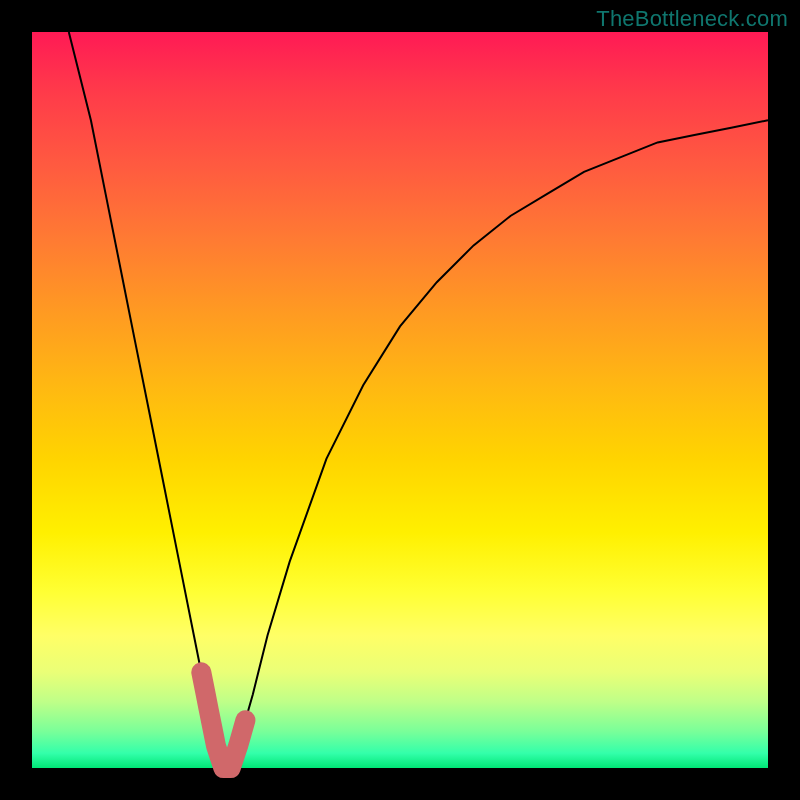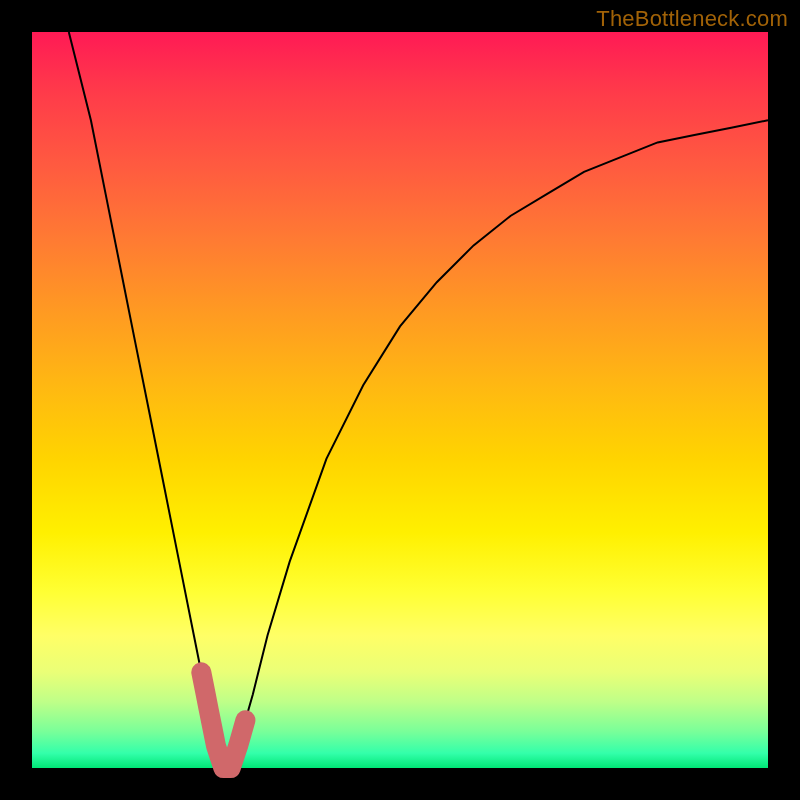--- a/index.html
+++ b/index.html
@@ -39,21 +39,21 @@
       #33ffaa 98%,
       #00e676 100%
     );
   }
   .watermark {
     position: absolute;
     top: 6px;
     right: 12px;
     font-size: 22px;
     font-weight: 500;
-    color: #a16207;
+    color: #0f766e;
     letter-spacing: 0.2px;
   }
   svg.curve {
     position: absolute;
     left: 0;
     top: 0;
     width: 736px;
     height: 736px;
     overflow: visible;
   }

